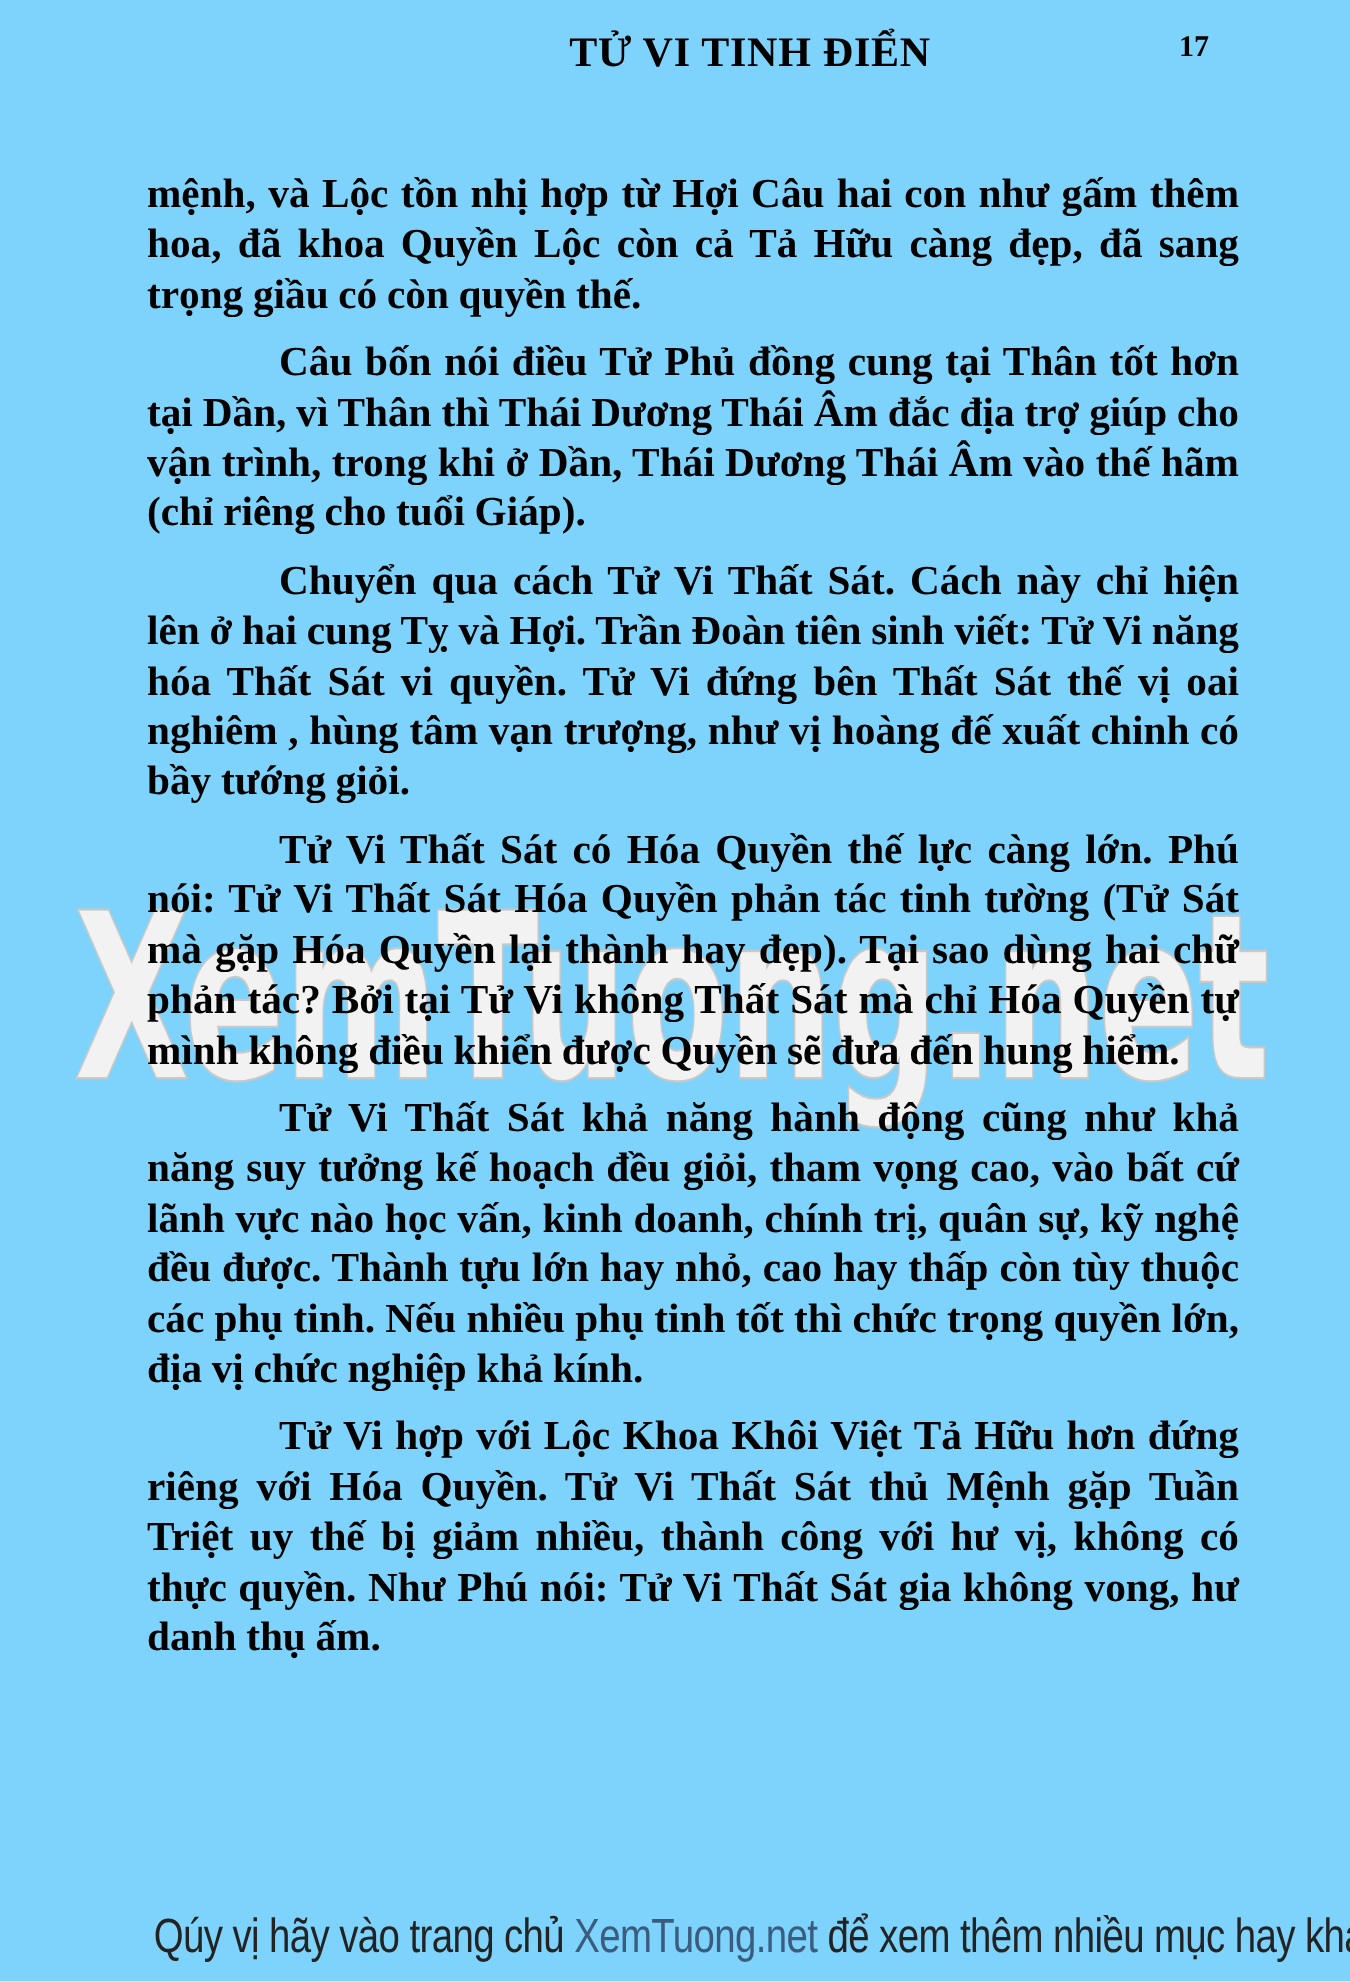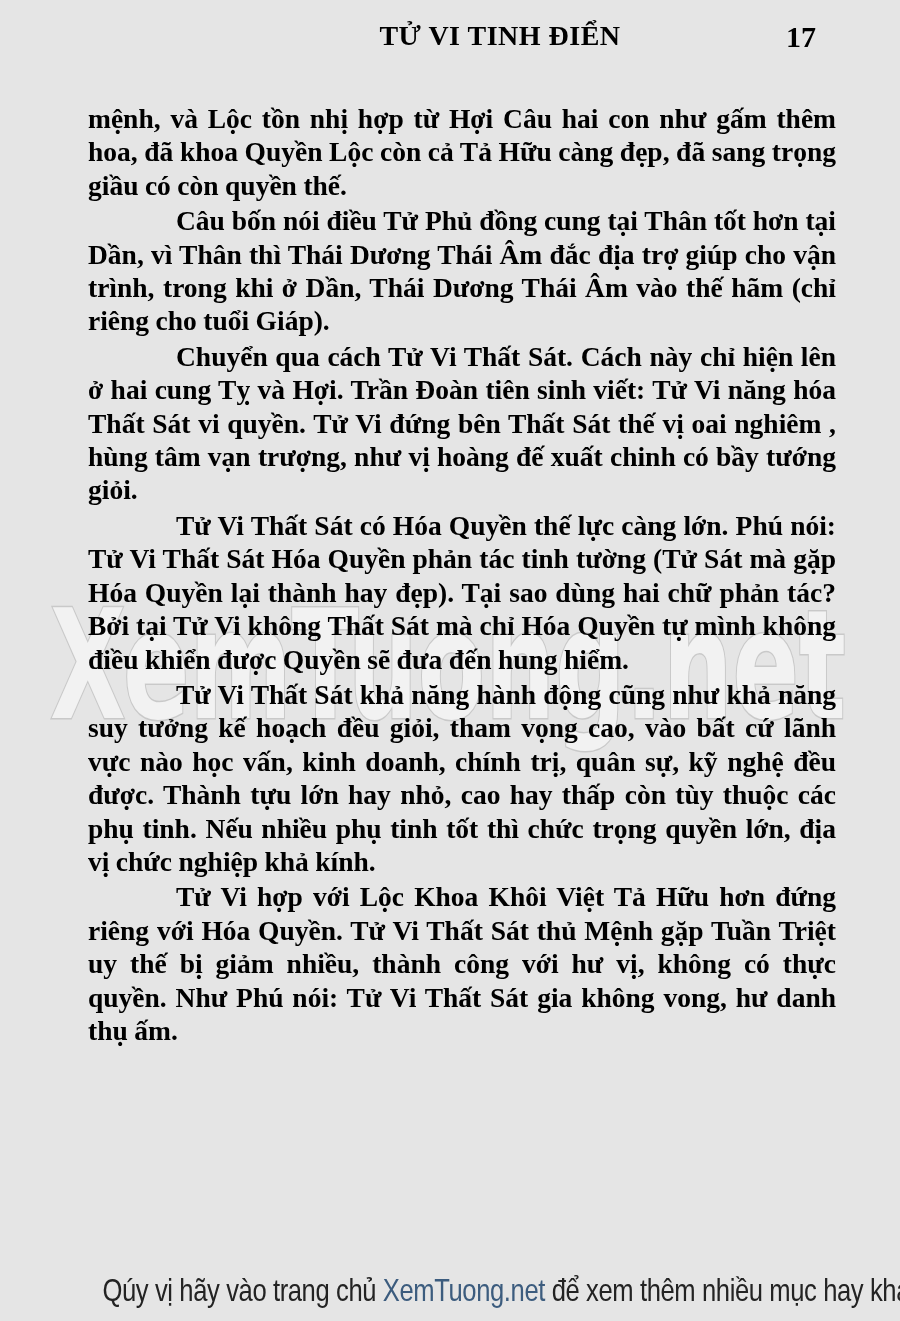--- a/index.html
+++ b/index.html
@@ -1,49 +1,49 @@
 <!DOCTYPE html>
 <html><head>
 <meta charset="utf-8">
 <style>
   html, body { margin:0; padding:0; background:#ffffff; }
   .page {
     position:relative;
     width:900px; height:1321px;
-    background:#e5e5e5;
+    background:#7dd3fc;
     overflow:hidden;
     font-family:"Liberation Serif", serif;
     color:#000000;
   }
   .header-title {
     position:absolute; top:20px; left:300px; width:400px;
     text-align:center; white-space:nowrap;
     font-size:28px; font-weight:bold; letter-spacing:0.5px;
   }
   .page-number {
     position:absolute; top:20px; left:786px;
-    font-size:30px; font-weight:bold;
+    font-size:20px; font-weight:bold;
   }
   .watermark {
     position:absolute; top:576px; left:42px;
     z-index:1; pointer-events:none;
   }
   .watermark text {
     font-family:"DejaVu Sans", sans-serif;
     font-weight:bold;
   }
   .body-text {
     position:absolute; left:86px; top:100px; width:752px;
     z-index:2;
     font-size:27.5px; font-weight:bold;
     line-height:33.4px;
     text-align:justify;
     word-spacing:-0.4px;
   }
-  .para { margin:2px; text-indent:88px; }
+  .para { margin:12px; text-indent:88px; }
   .para.cont { text-indent:0; }
   .footer {
     position:absolute; top:1272px; left:0; width:100%;
     text-align:center; z-index:3;
   }
   .footer-inner {
     display:inline-block;
     transform:scaleX(0.80); transform-origin:center;
     font-family:"Liberation Sans", sans-serif;
     font-size:32px; font-weight:normal; letter-spacing:-0.5px;

